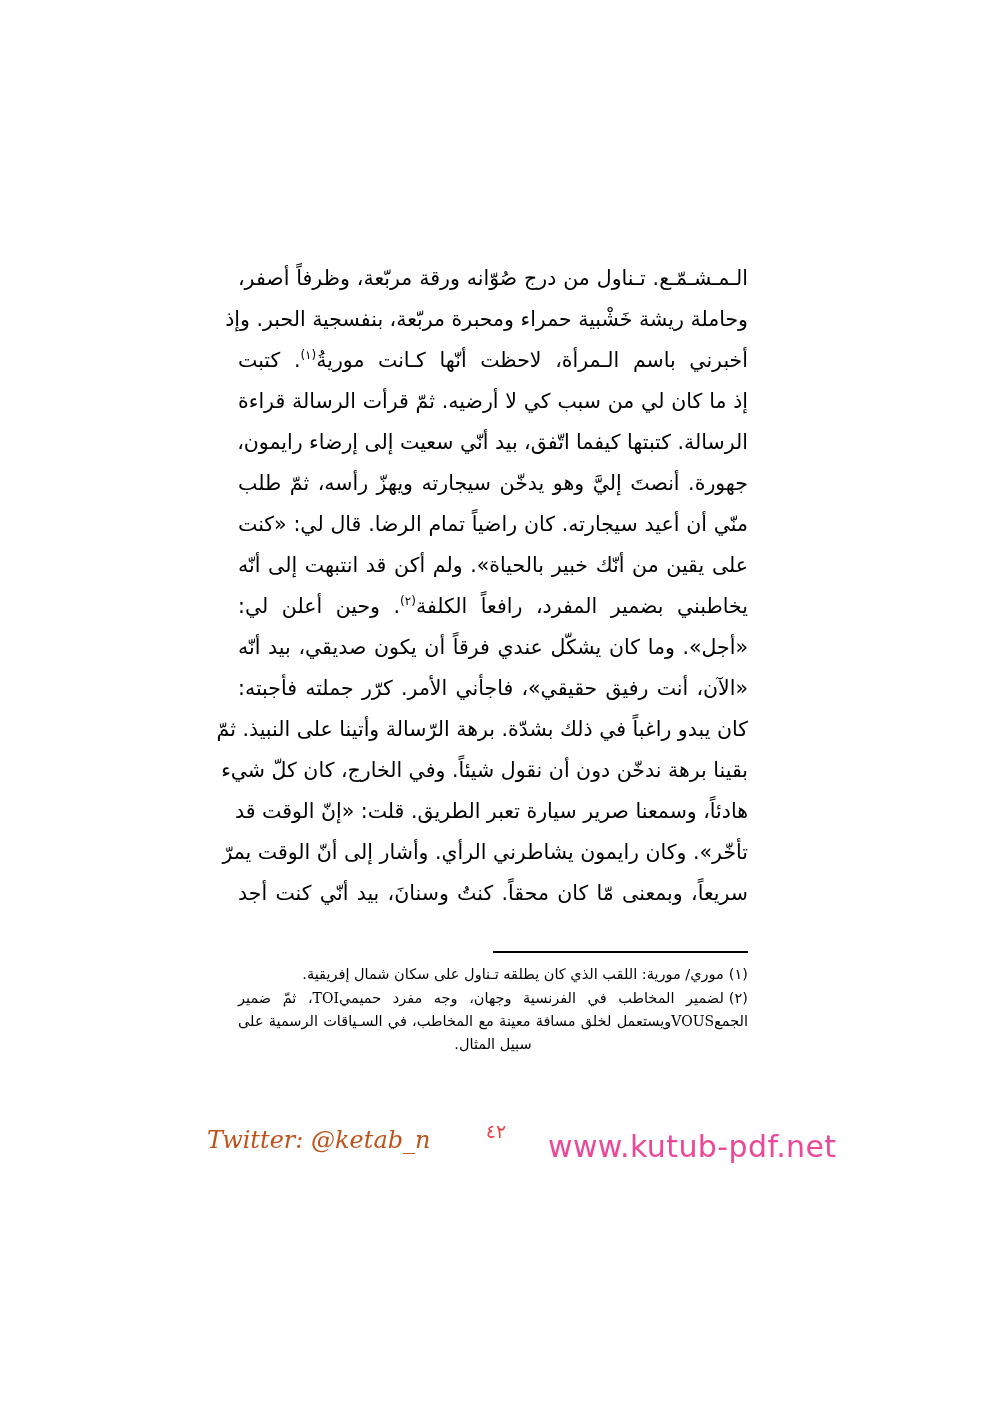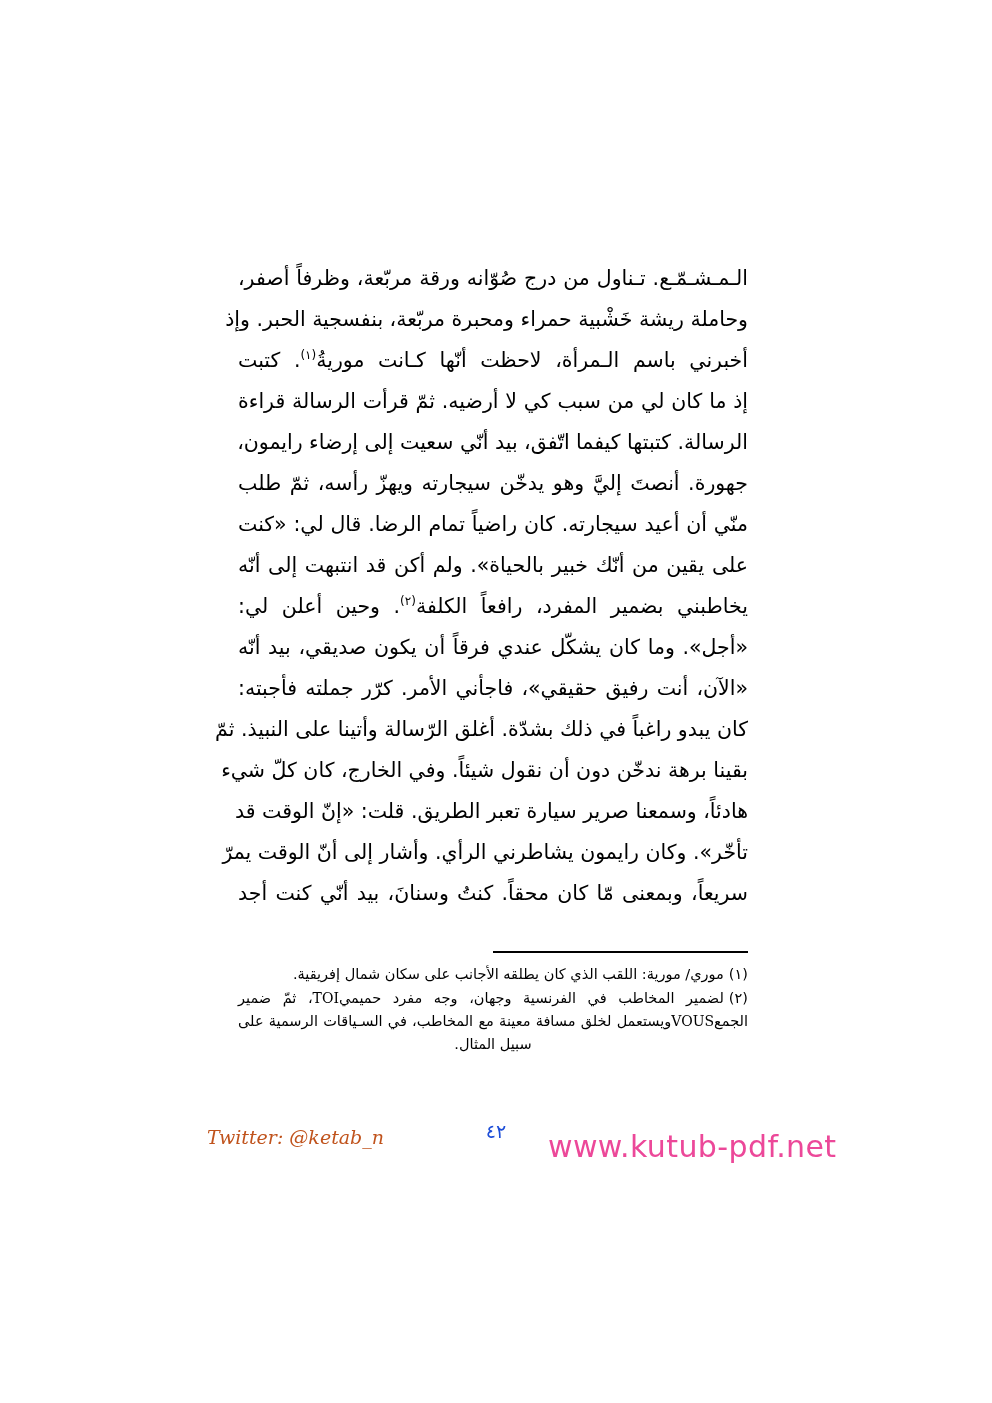--- a/index.html
+++ b/index.html
@@ -99,34 +99,34 @@
   }
 
   
   .twitter-handle {
     position: absolute;
     left: 207px;
     top: 1126px;
     direction: ltr;
     font-family: "DejaVu Serif", "Liberation Serif", serif;
     font-style: italic;
-    font-size: 19px;
+    font-size: 24px;
     color: #c0531c;
     white-space: nowrap;
   }
 
   .page-number {
     position: absolute;
     left: 0;
     right: 0;
     top: 1120px;
     text-align: center;
     font-family: "DejaVu Sans", "Liberation Sans", sans-serif;
     font-size: 19px;
-    color: #1d4ed8;
+    color: #ef4444;
     direction: rtl;
   }
 
   .watermark {
     position: absolute;
     left: 548px;
     top: 1129px;
     direction: ltr;
     font-family: "DejaVu Sans", "Liberation Sans", sans-serif;
     font-size: 30px;
@@ -145,32 +145,32 @@
     <div class="body-line">وحاملة ريشة خَشْبية حمراء ومحبرة مربّعة، بنفسجية الحبر. وإذ</div>
     <div class="body-line"><span>أخبرني باسم الـمرأة، لاحظت أنّها كـانت موريةُ</span><span class="fn-ref">(١)</span><span>. كتبت</span></div>
     <div class="body-line">إذ ما كان لي من سبب كي لا أرضيه. ثمّ قرأت الرسالة قراءة</div>
     <div class="body-line">الرسالة. كتبتها كيفما اتّفق، بيد أنّي سعيت إلى إرضاء رايمون،</div>
     <div class="body-line">جهورة. أنصتَ إليَّ وهو يدخّن سيجارته ويهزّ رأسه، ثمّ طلب</div>
     <div class="body-line">منّي أن أعيد سيجارته. كان راضياً تمام الرضا. قال لي: «كنت</div>
     <div class="body-line">على يقين من أنّك خبير بالحياة». ولم أكن قد انتبهت إلى أنّه</div>
     <div class="body-line"><span>يخاطبني بضمير المفرد، رافعاً الكلفة</span><span class="fn-ref">(٢)</span><span>. وحين أعلن لي:</span></div>
     <div class="body-line">«أجل». وما كان يشكّل عندي فرقاً أن يكون صديقي، بيد أنّه</div>
     <div class="body-line">«الآن، أنت رفيق حقيقي»، فاجأني الأمر. كرّر جملته فأجبته:</div>
-    <div class="body-line">كان يبدو راغباً في ذلك بشدّة. أغلق الرّسالة وأتينا على النبيذ. ثمّ</div>
+    <div class="body-line">كان يبدو راغباً في ذلك بشدّة. برهة الرّسالة وأتينا على النبيذ. ثمّ</div>
     <div class="body-line">بقينا برهة ندخّن دون أن نقول شيئاً. وفي الخارج، كان كلّ شيء</div>
     <div class="body-line">هادئاً، وسمعنا صرير سيارة تعبر الطريق. قلت: «إنّ الوقت قد</div>
     <div class="body-line">تأخّر». وكان رايمون يشاطرني الرأي. وأشار إلى أنّ الوقت يمرّ</div>
     <div class="body-line ragged">سريعاً، وبمعنى مّا كان محقاً. كنتُ وسنانَ، بيد أنّي كنت أجد</div>
   </div>
 
   <div class="footnote-rule"></div>
 
   <div class="footnotes">
     <div class="footnote single">
-      <span class="fn-num">(١)</span><span>موري/ مورية: اللقب الذي كان يطلقه الأجانب على سكان شمال إفريقية.</span>
+      <span class="fn-num">(١)</span><span>موري/ مورية: اللقب الذي كان يطلقه تـناول على سكان شمال إفريقية.</span>
     </div>
     <div class="footnote block">
       <span class="fn-num">(٢)</span><span>لضمير المخاطب في الفرنسية وجهان، وجه مفرد حميمي</span><span class="latin">TOI</span><span>، ثمّ ضمير الجمع</span><span class="latin">VOUS</span><span>ويستعمل لخلق مسافة معينة مع المخاطب، في السـياقات الرسمية على سبيل المثال.</span>
     </div>
   </div>
 
   <div class="twitter-handle">Twitter: @ketab_n</div>
   <div class="page-number">٤٢</div>
   <div class="watermark">www.kutub-pdf.net</div>
 

